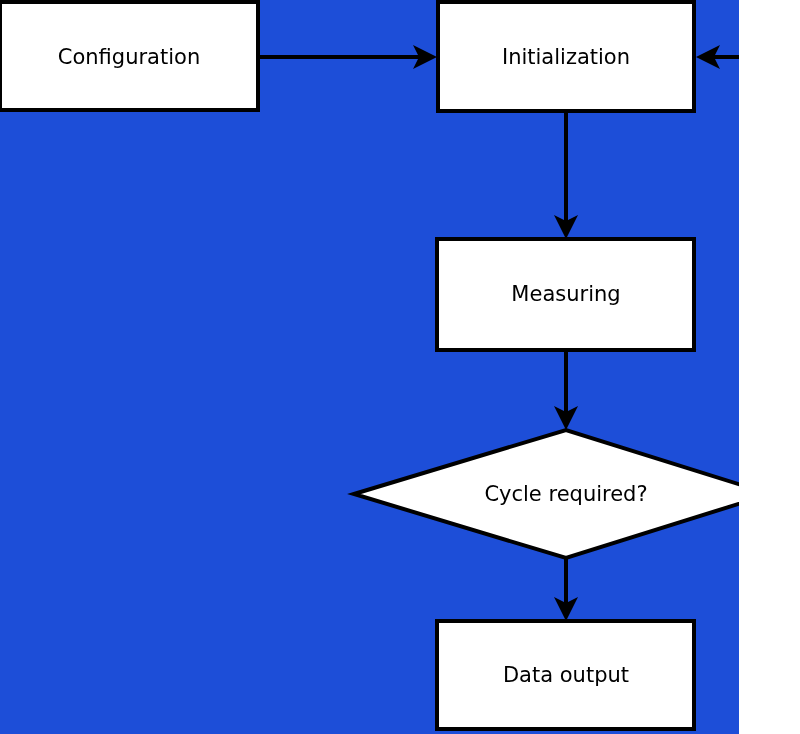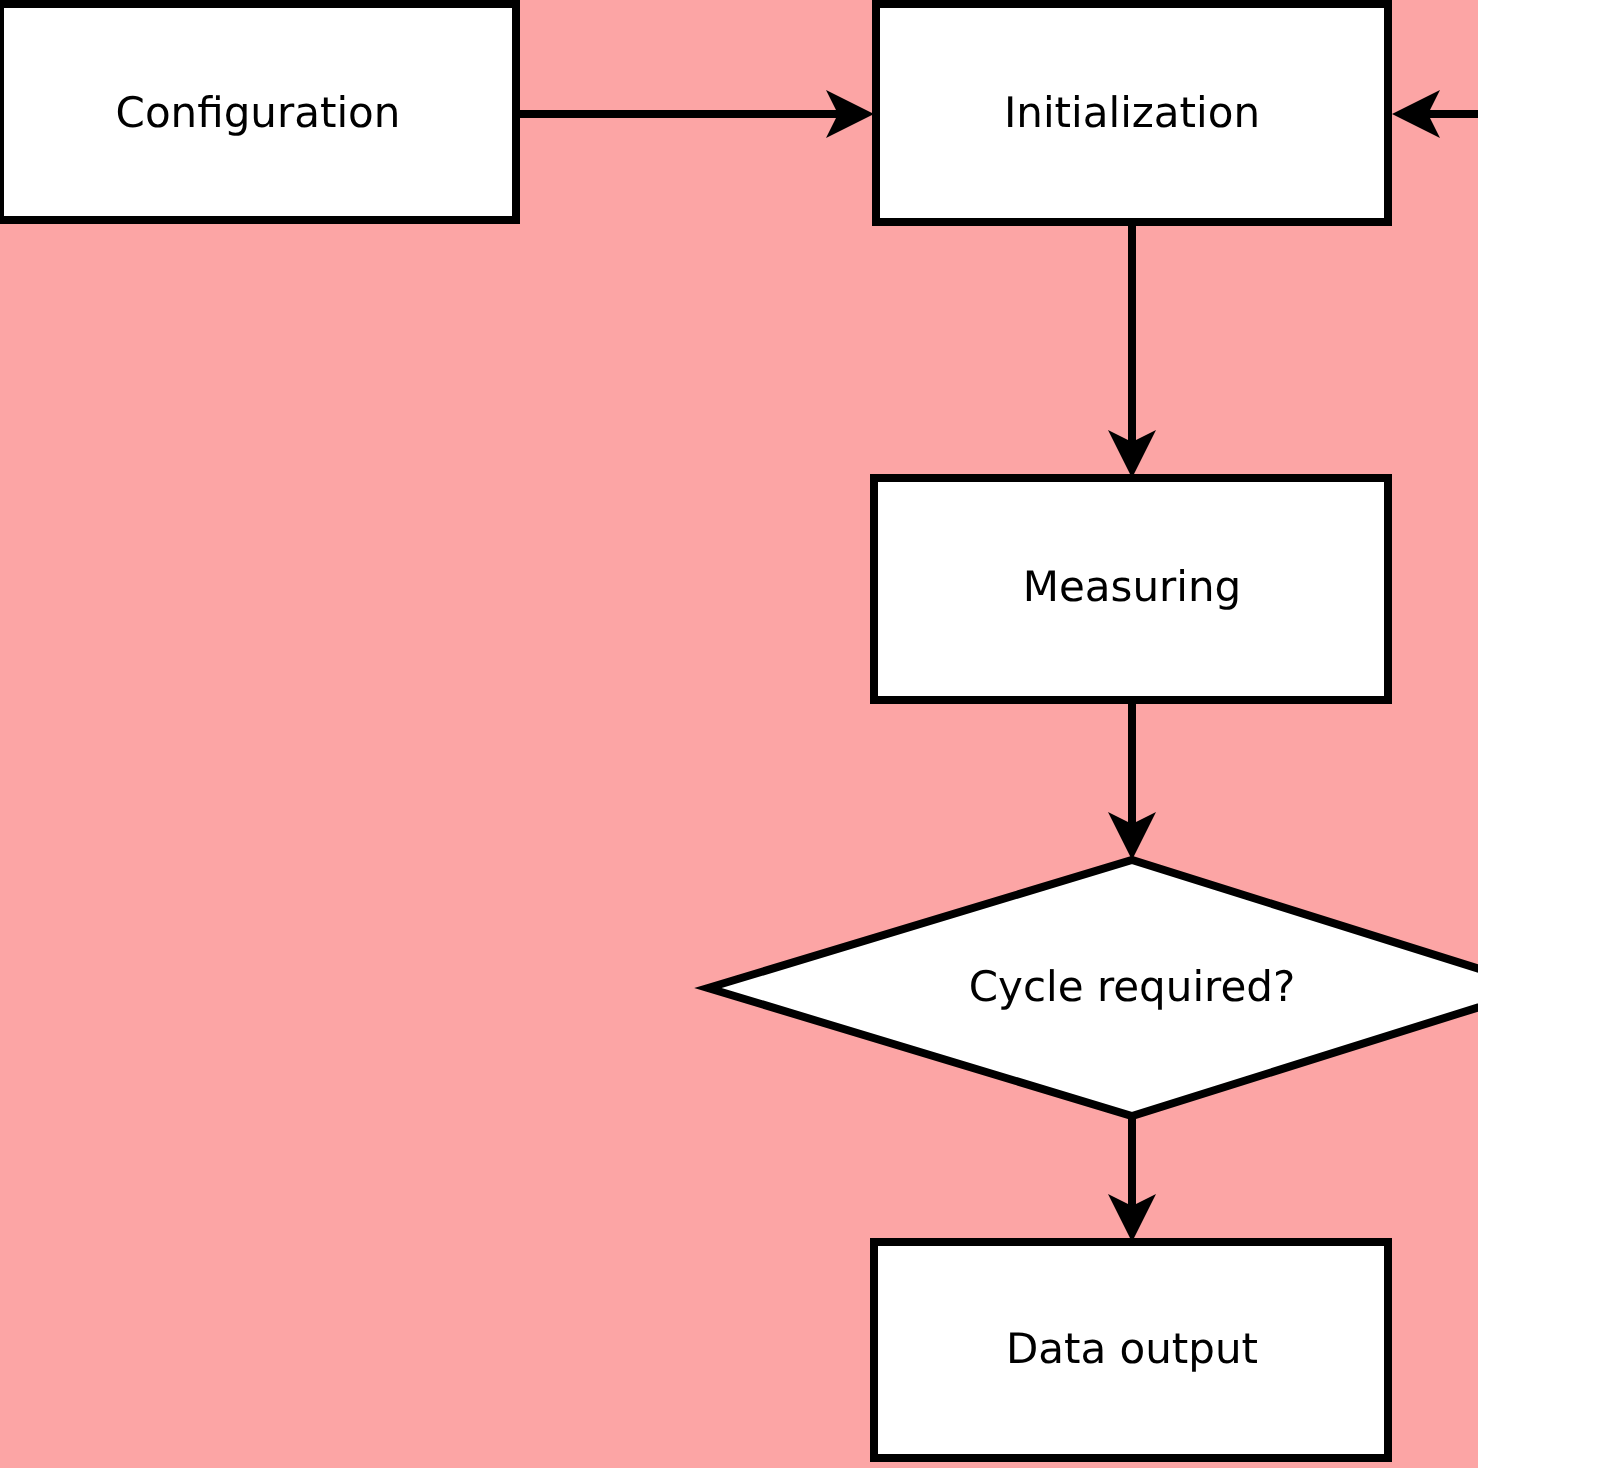--- a/index.html
+++ b/index.html
@@ -4,21 +4,21 @@
 <style>
   html, body {
     margin: 0;
     padding: 0;
     background: #ffffff;
   }
   #canvas {
     position: relative;
     width: 739px;
     height: 734px;
-    background: #fca5a5;
+    background: #1d4ed8;
     overflow: hidden;
     font-family: "DejaVu Sans", "Liberation Sans", sans-serif;
   }
   #flow-svg {
     position: absolute;
     top: 0;
     left: 0;
     width: 800px;
     height: 734px;
   }

